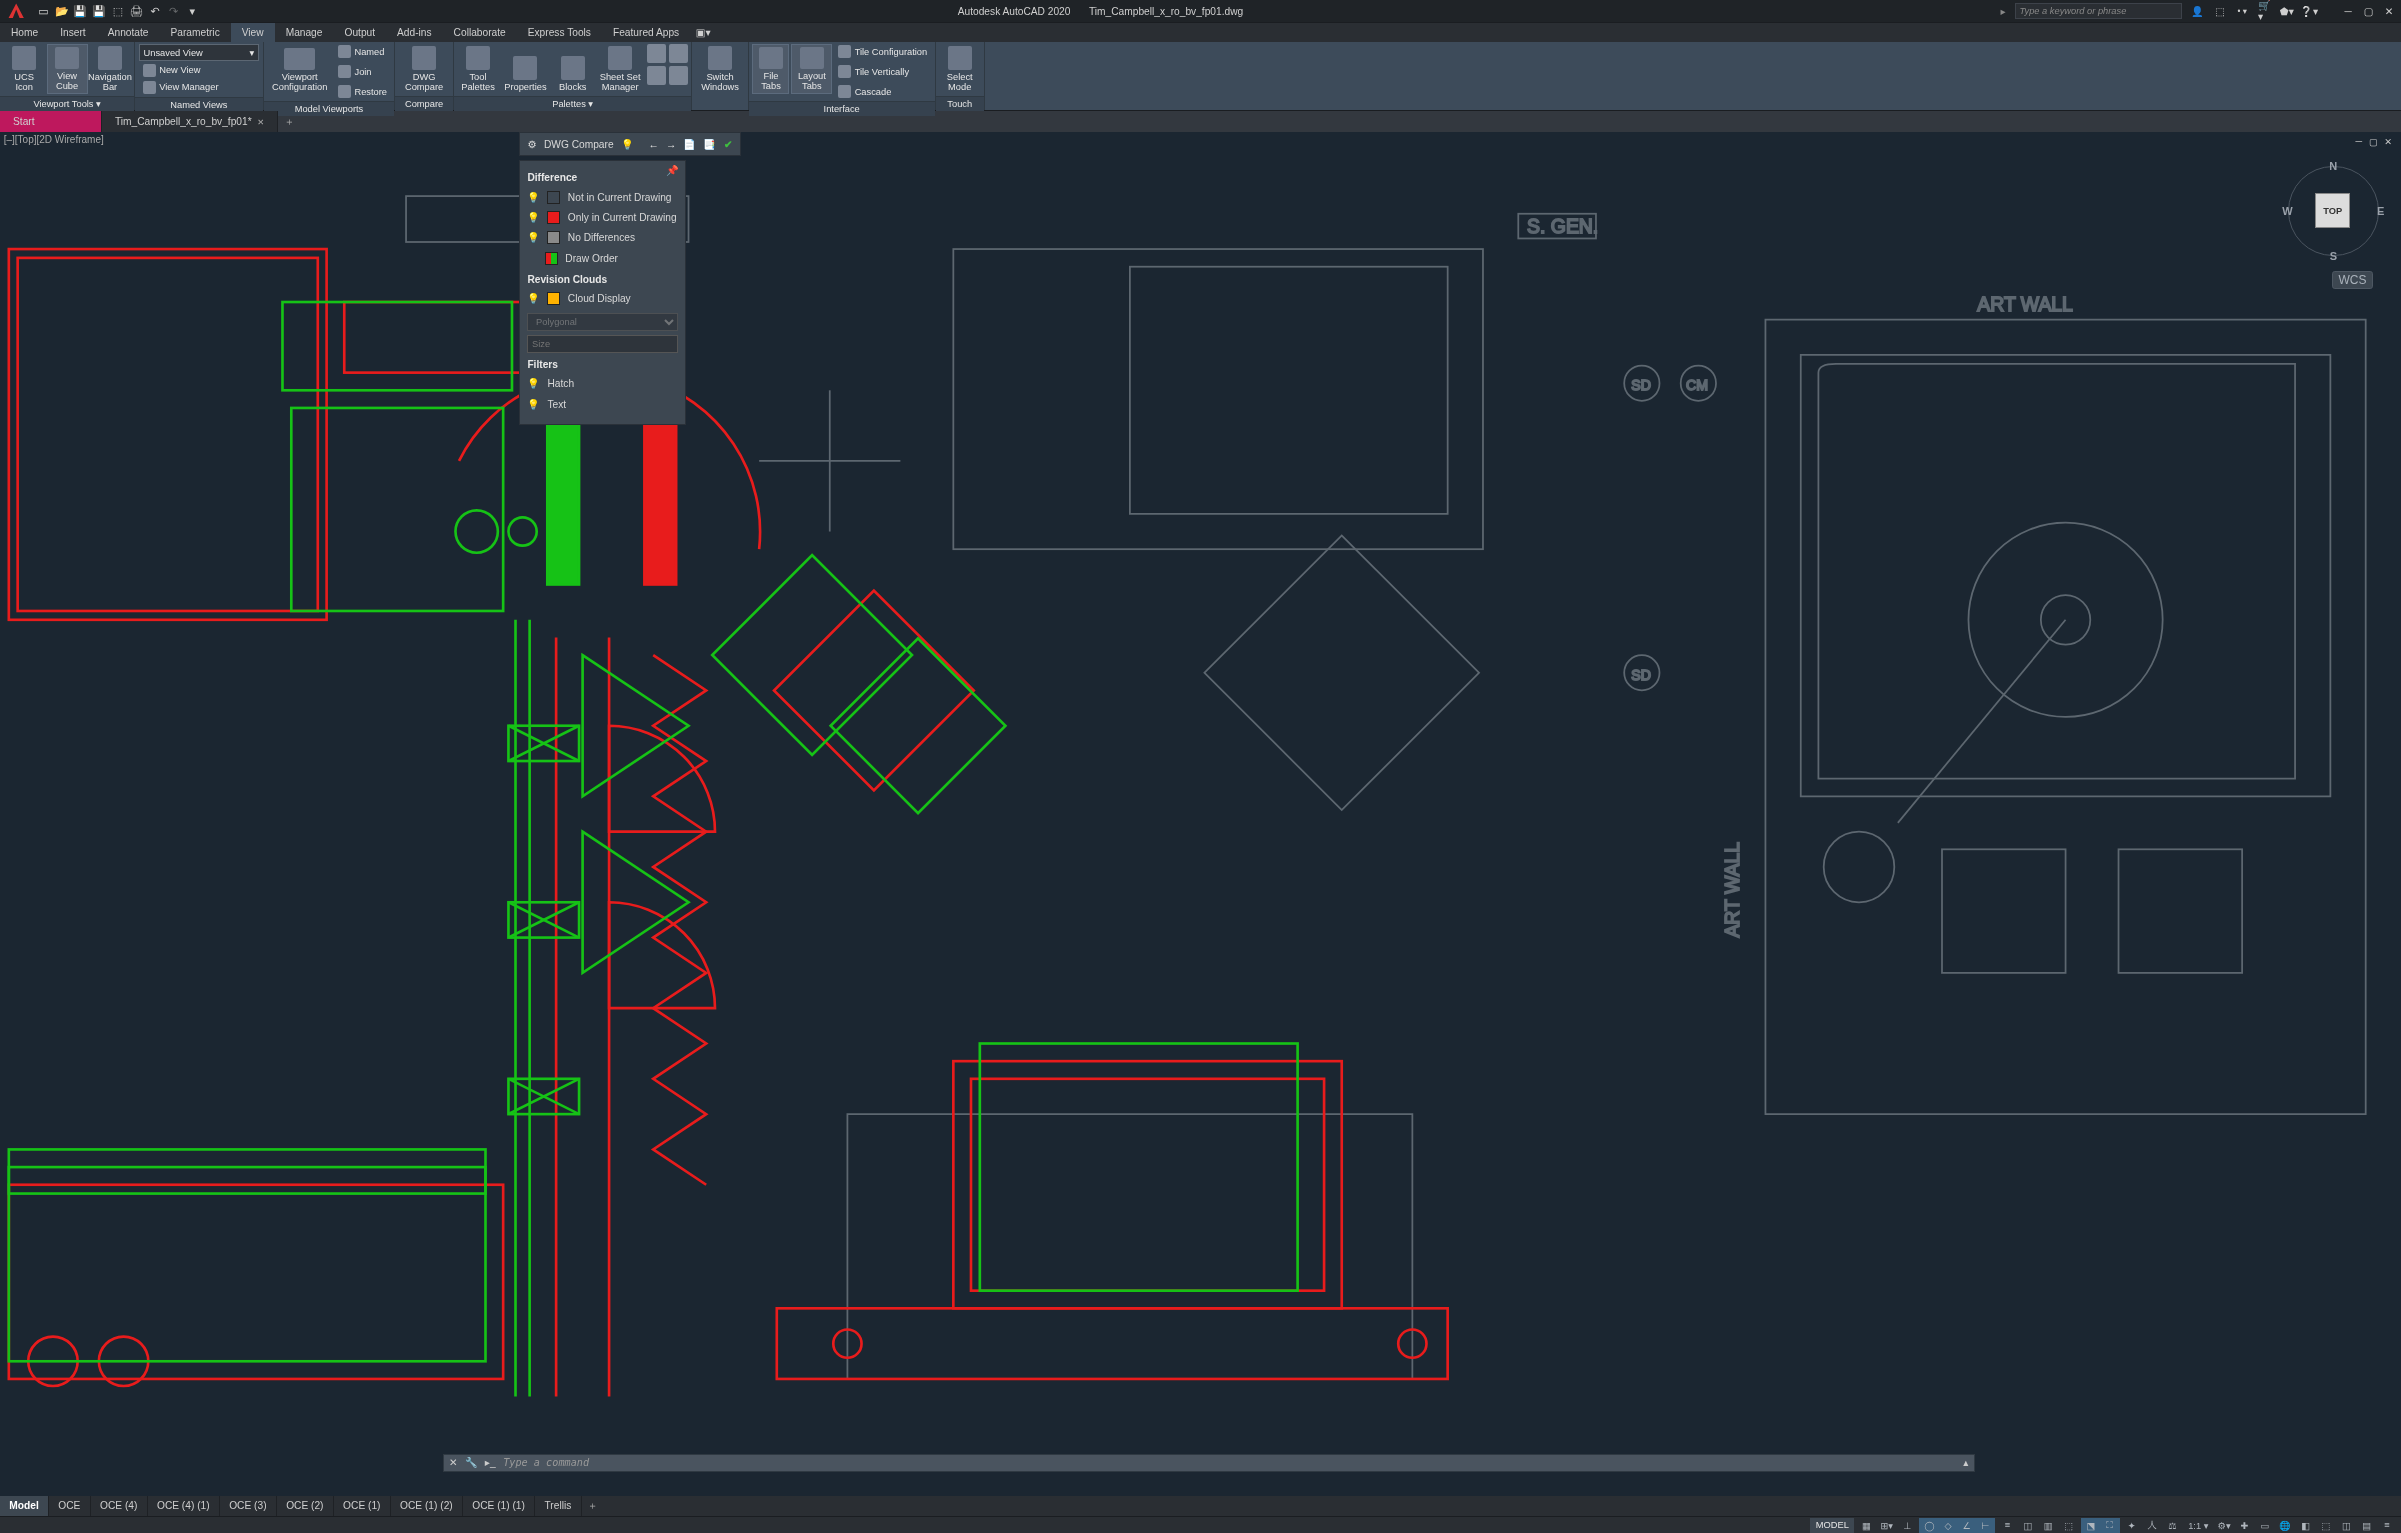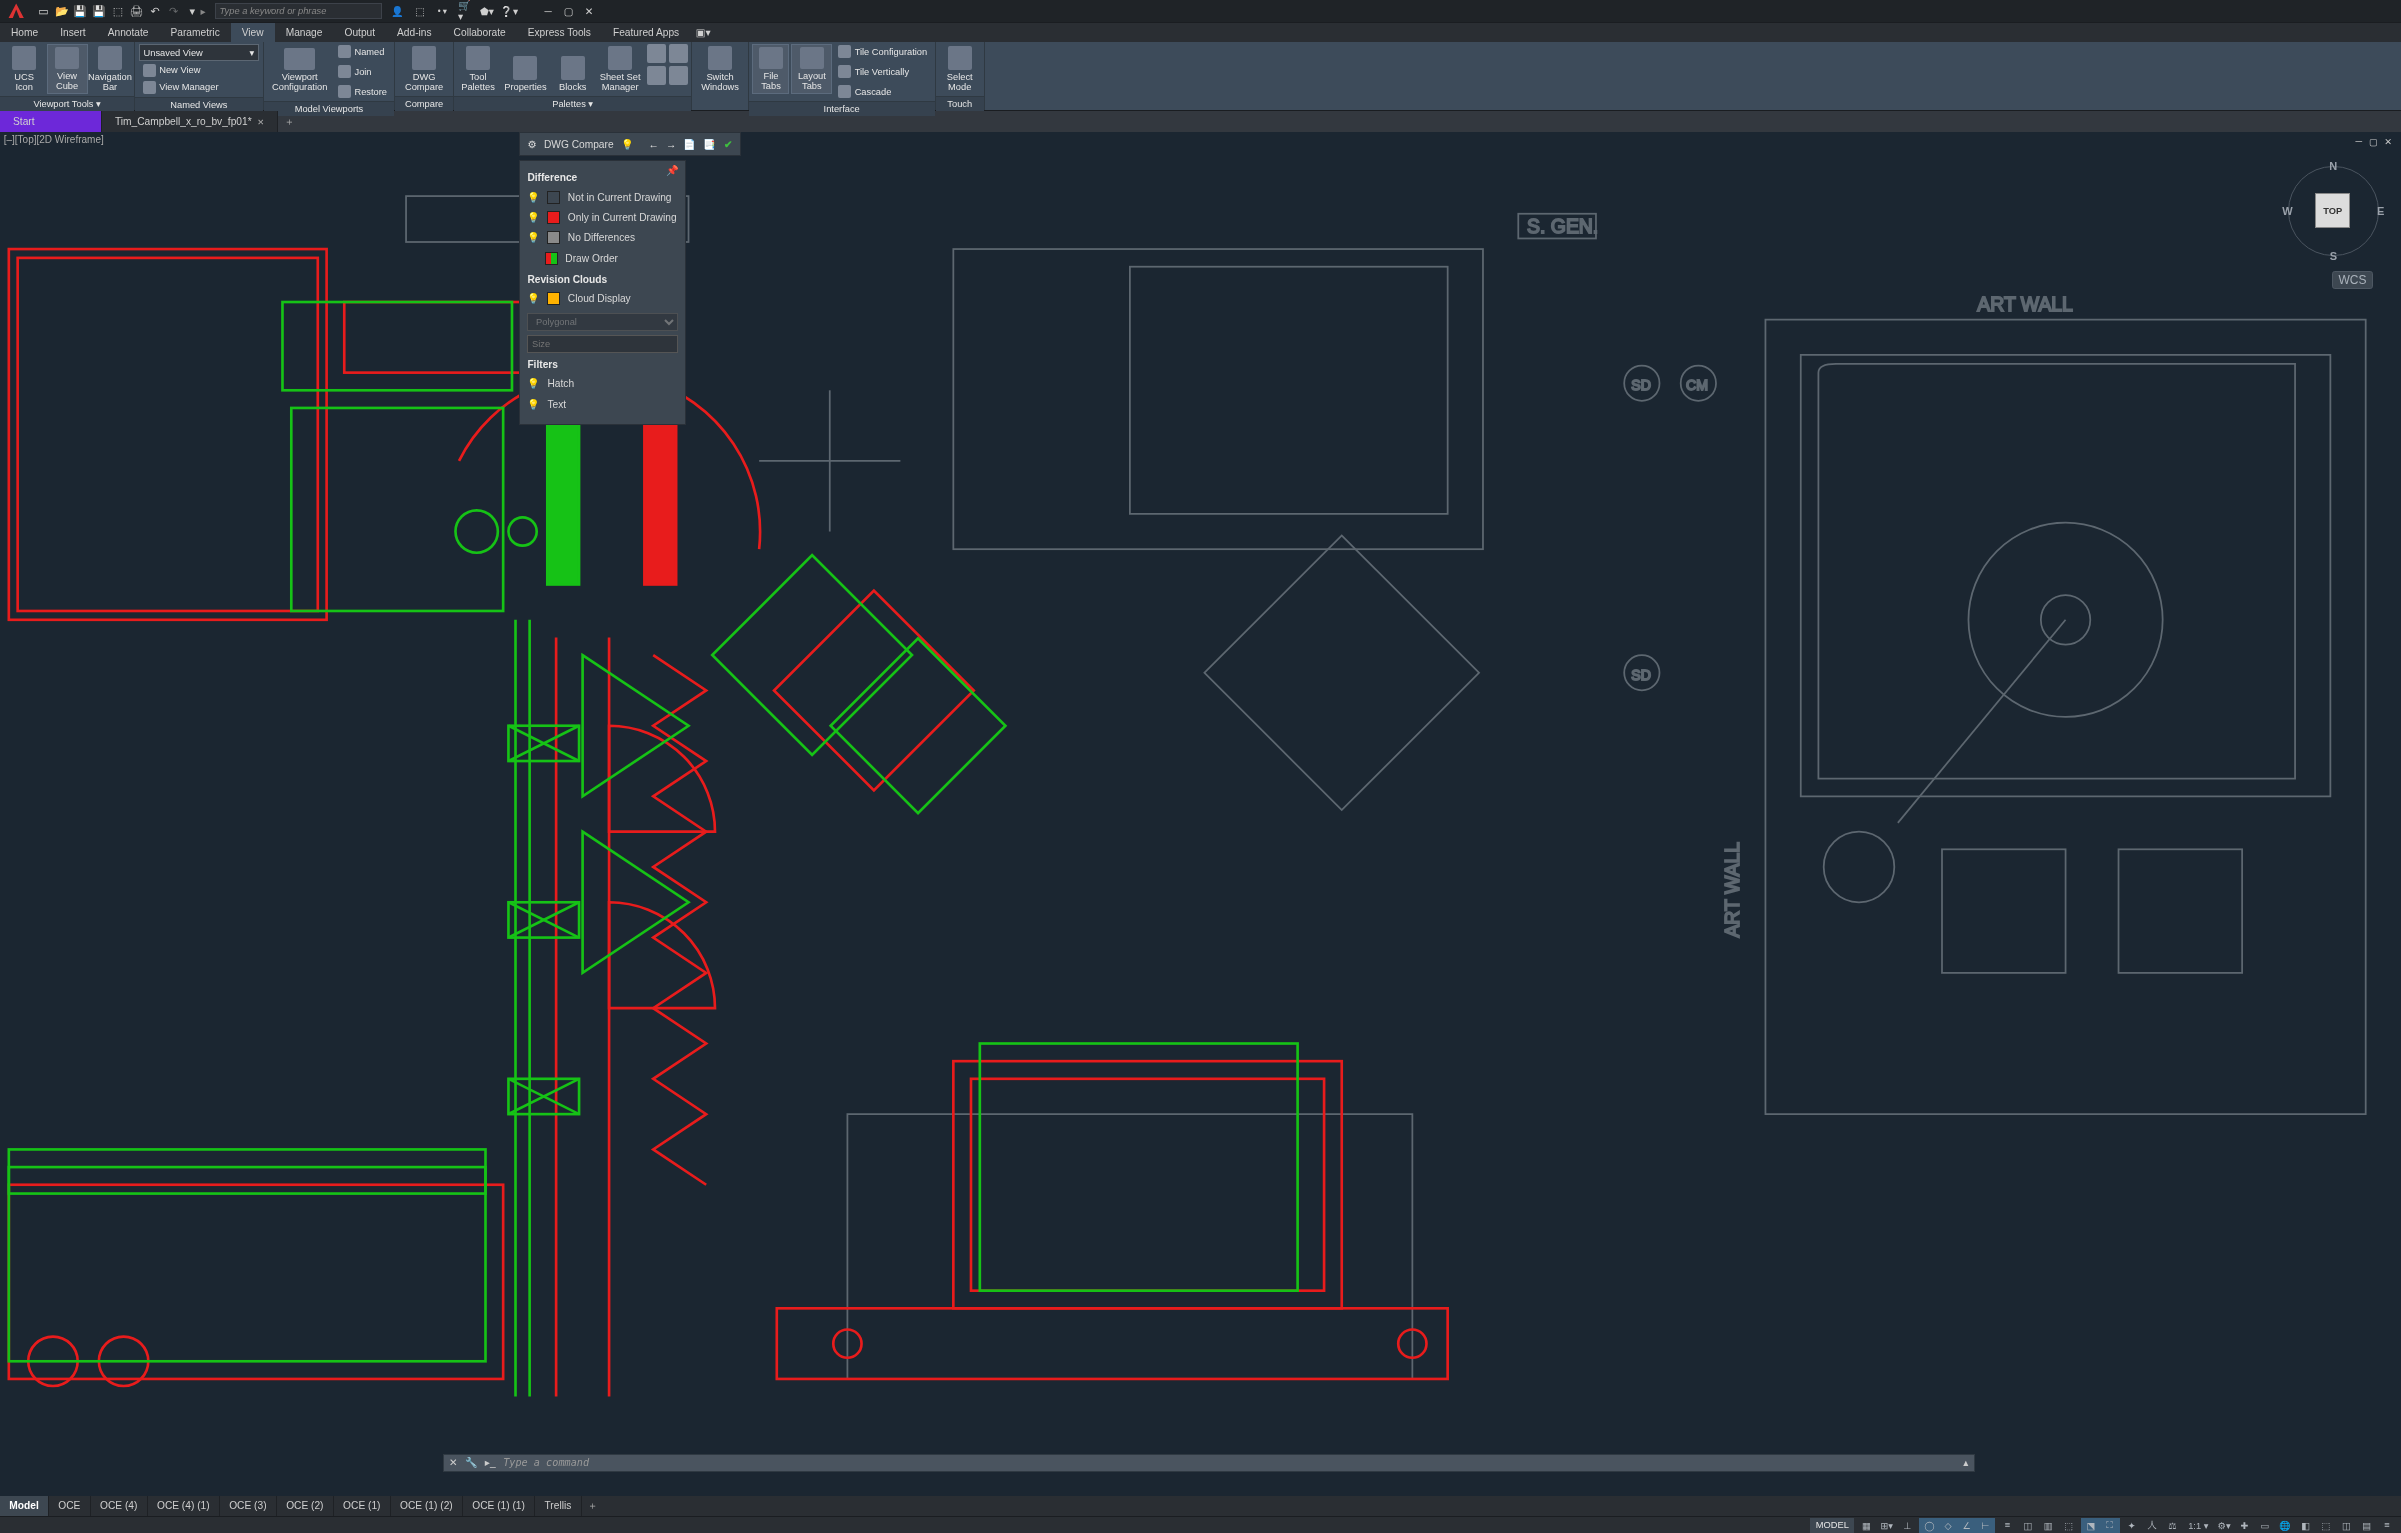--- a/index.html
+++ b/index.html
@@ -36,21 +36,21 @@
 .small-row { display:flex; flex-direction:column; gap:5px; }
 .small-btn { display:flex; align-items:center; gap:3.7px; height:15px; padding:0 3.7px; }
 .small-btn .ic { width:13px; height:13px; background:#7d8796; border-radius:1.9px; }
 .combo { width:120px; height:16.7px; background:#2e343b; border:0.9px solid #5c6773; font-size:9.3px; display:flex; align-items:center; padding:0 3.7px; justify-content:space-between;}
 .icon-grid { display:grid; grid-template-columns:repeat(2,18.5px); grid-auto-rows:18.5px; gap:3.7px; }
 .icon-grid .ic { width:18.5px; height:18.5px; background:#7d8796; border-radius:1.9px; }
 
 
 .file-tabs { height: 20.4px; background:#33383f; display:flex; font-size:10.2px; align-items:stretch;}
 .file-tabs .ftab { padding:0 13px; display:flex; align-items:center; gap:5.6px; background:#2a2e33; color:#cfcfcf; border-right:0.9px solid #1e2125;}
-.file-tabs .ftab.start { background:#6d28d9; width:102px;}
+.file-tabs .ftab.start { background:#be185d; width:102px;}
 .file-tabs .ftab .x { font-size:8.3px; color:#aaa; }
 .file-tabs .plus { width:22px; display:flex; align-items:center; justify-content:center; color:#aaa; }
 
 
 .workspace { position:absolute; top:132px; bottom:37px; left:0; right:0; background:#1b2631; overflow:hidden;}
 .vp-label { position:absolute; top:1.9px; left:3.7px; font-size:10px; color:#aaa;}
 .vp-ctls { position:absolute; top:3.7px; right:7.4px; display:flex; gap:3.7px;}
 .vp-ctls span{ width:11px; height:11px; font-size:9.3px; color:#ccc; display:flex; align-items:center; justify-content:center;}
 svg.drawing { width:100%; height:100%; }
 .art-label { fill:#5d6770; font-size:11px; font-family:Arial; }
@@ -112,20 +112,25 @@
   <div class="qat">
     <span class="q">▭</span>
     <span class="q">📂</span>
     <span class="q">💾</span>
     <span class="q">💾</span>
     <span class="q">⬚</span>
     <span class="q">🖨</span>
     <span class="q">↶</span>
     <span class="q" style="opacity:.4">↷</span>
     <span class="q">▾</span>
+  </div>
+  <div class="title-center">
+    <span>Autodesk AutoCAD 2020</span>
+    <span class="sep"></span>
+    <span>Tim_Campbell_x_ro_bv_fp01.dwg</span>
   </div>
   <div class="title-right">
     <span style="color:#888">▸</span>
     <div class="search-box">Type a keyword or phrase</div>
     <span class="icon">👤</span>
     <span class="icon">⬚</span>
     <span class="icon" style="font-size:8.3px">• ▾</span>
     <span class="icon">🛒▾</span>
     <span class="icon">⬟▾</span>
     <span class="icon">❔▾</span>

